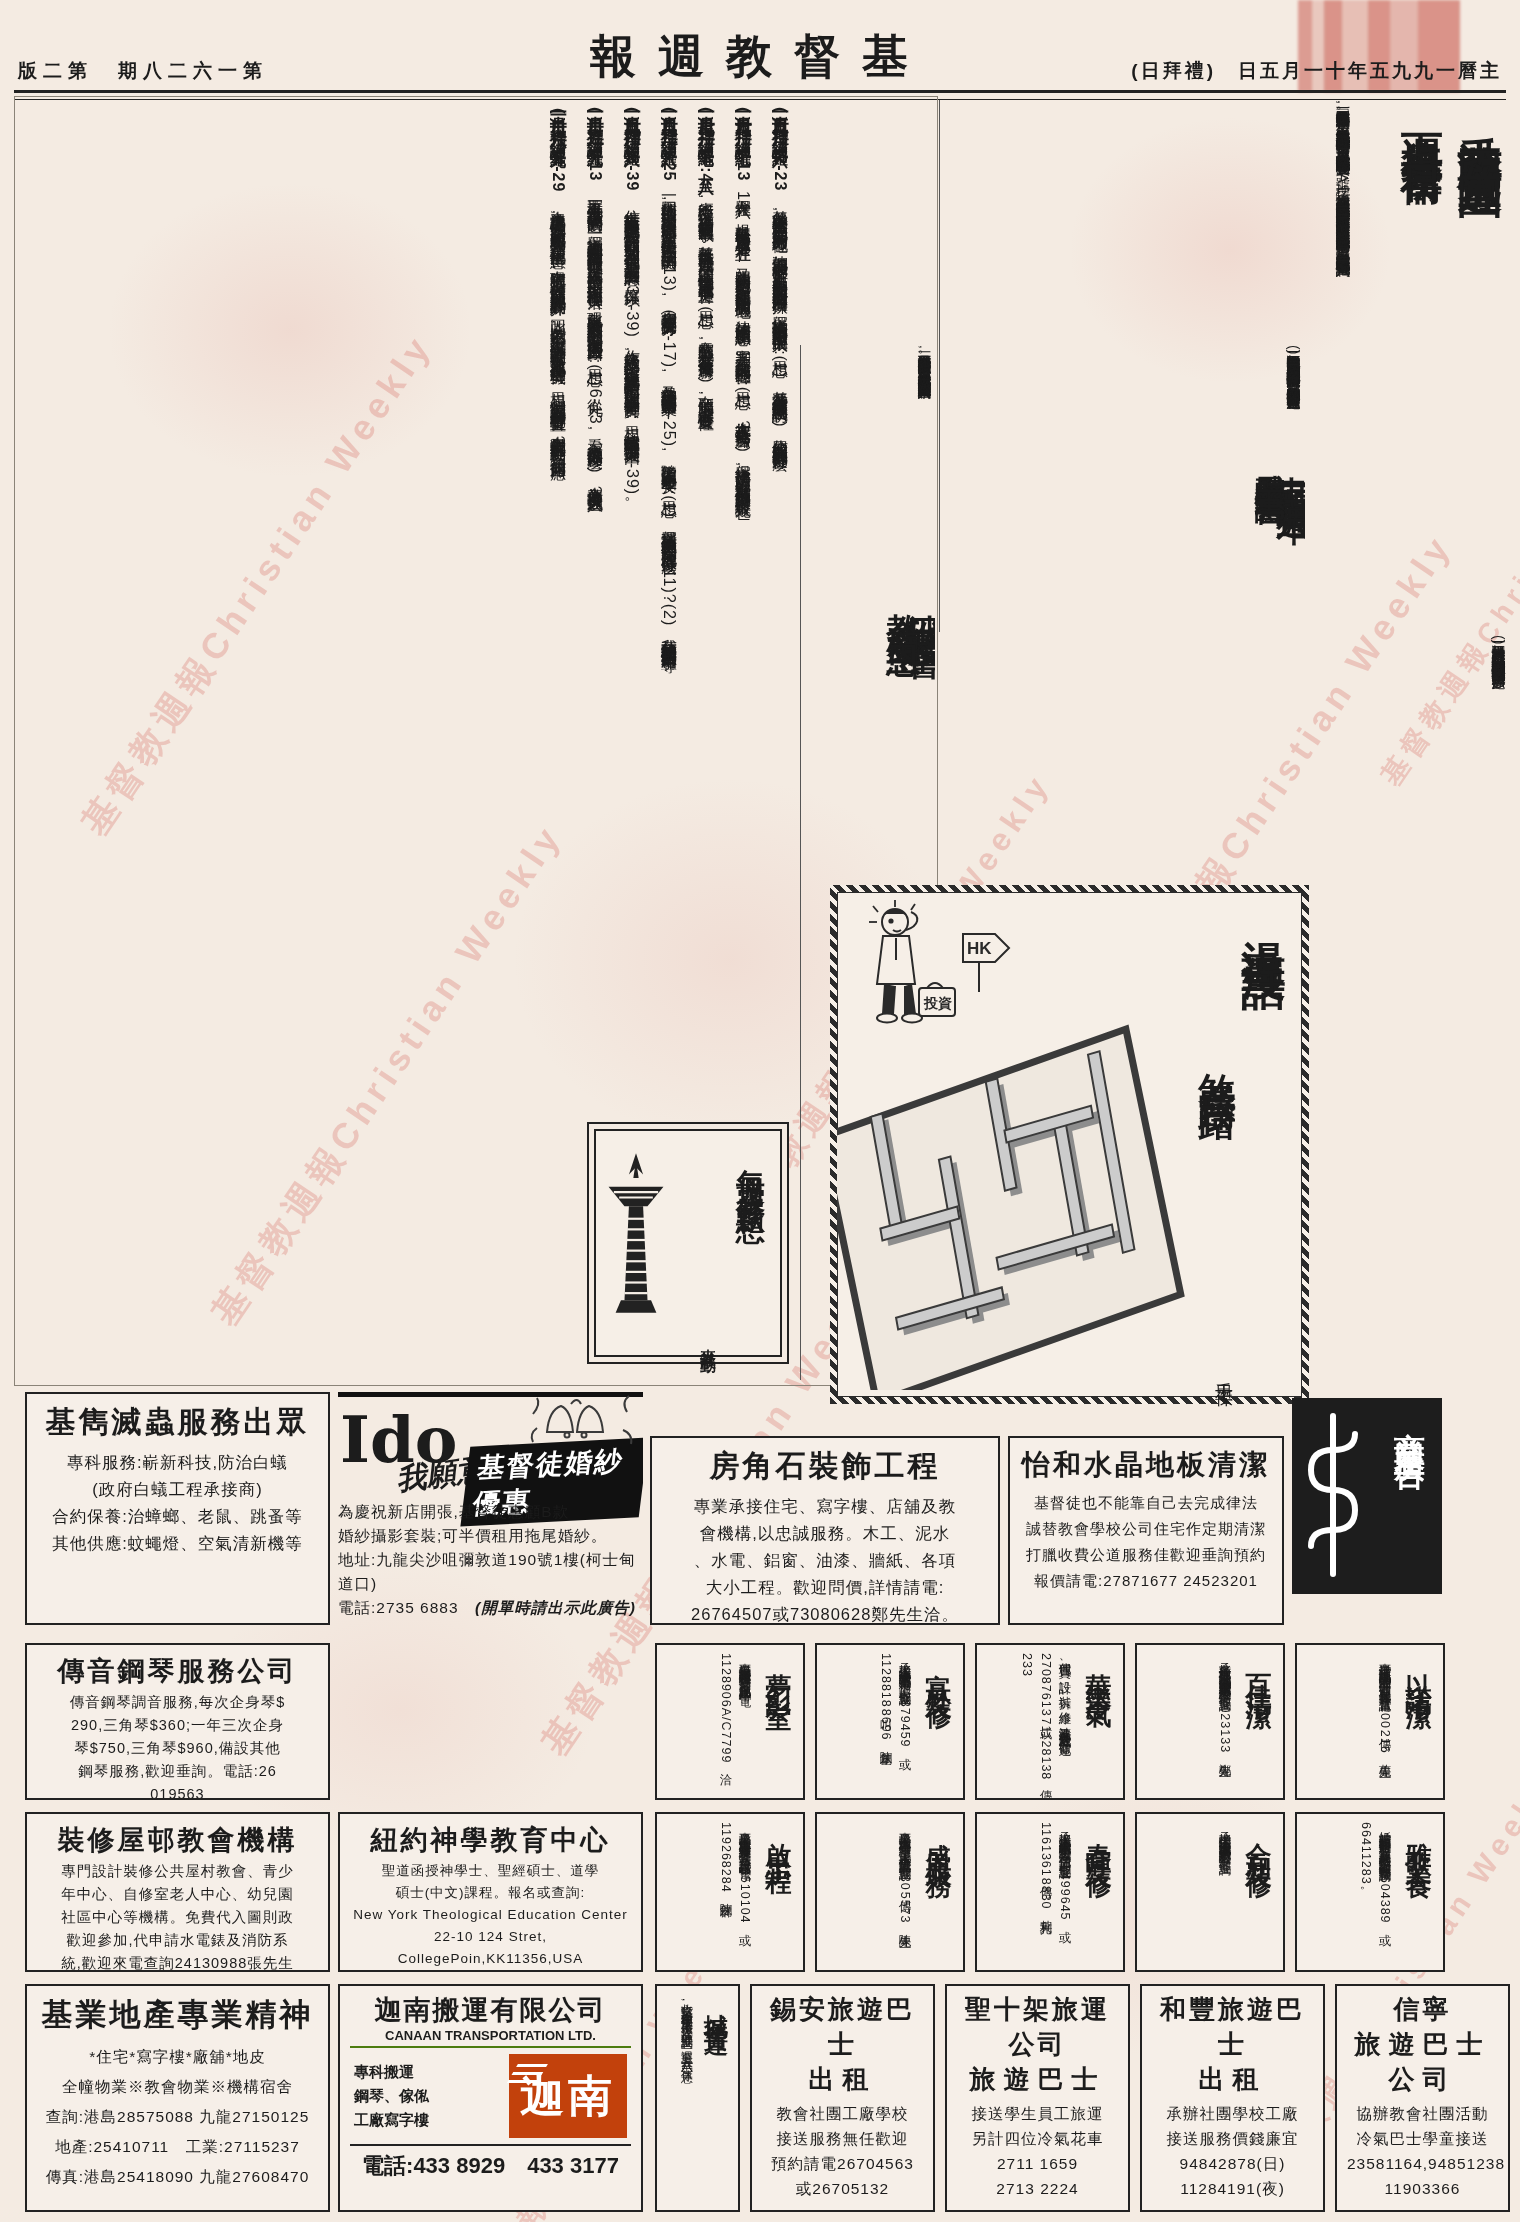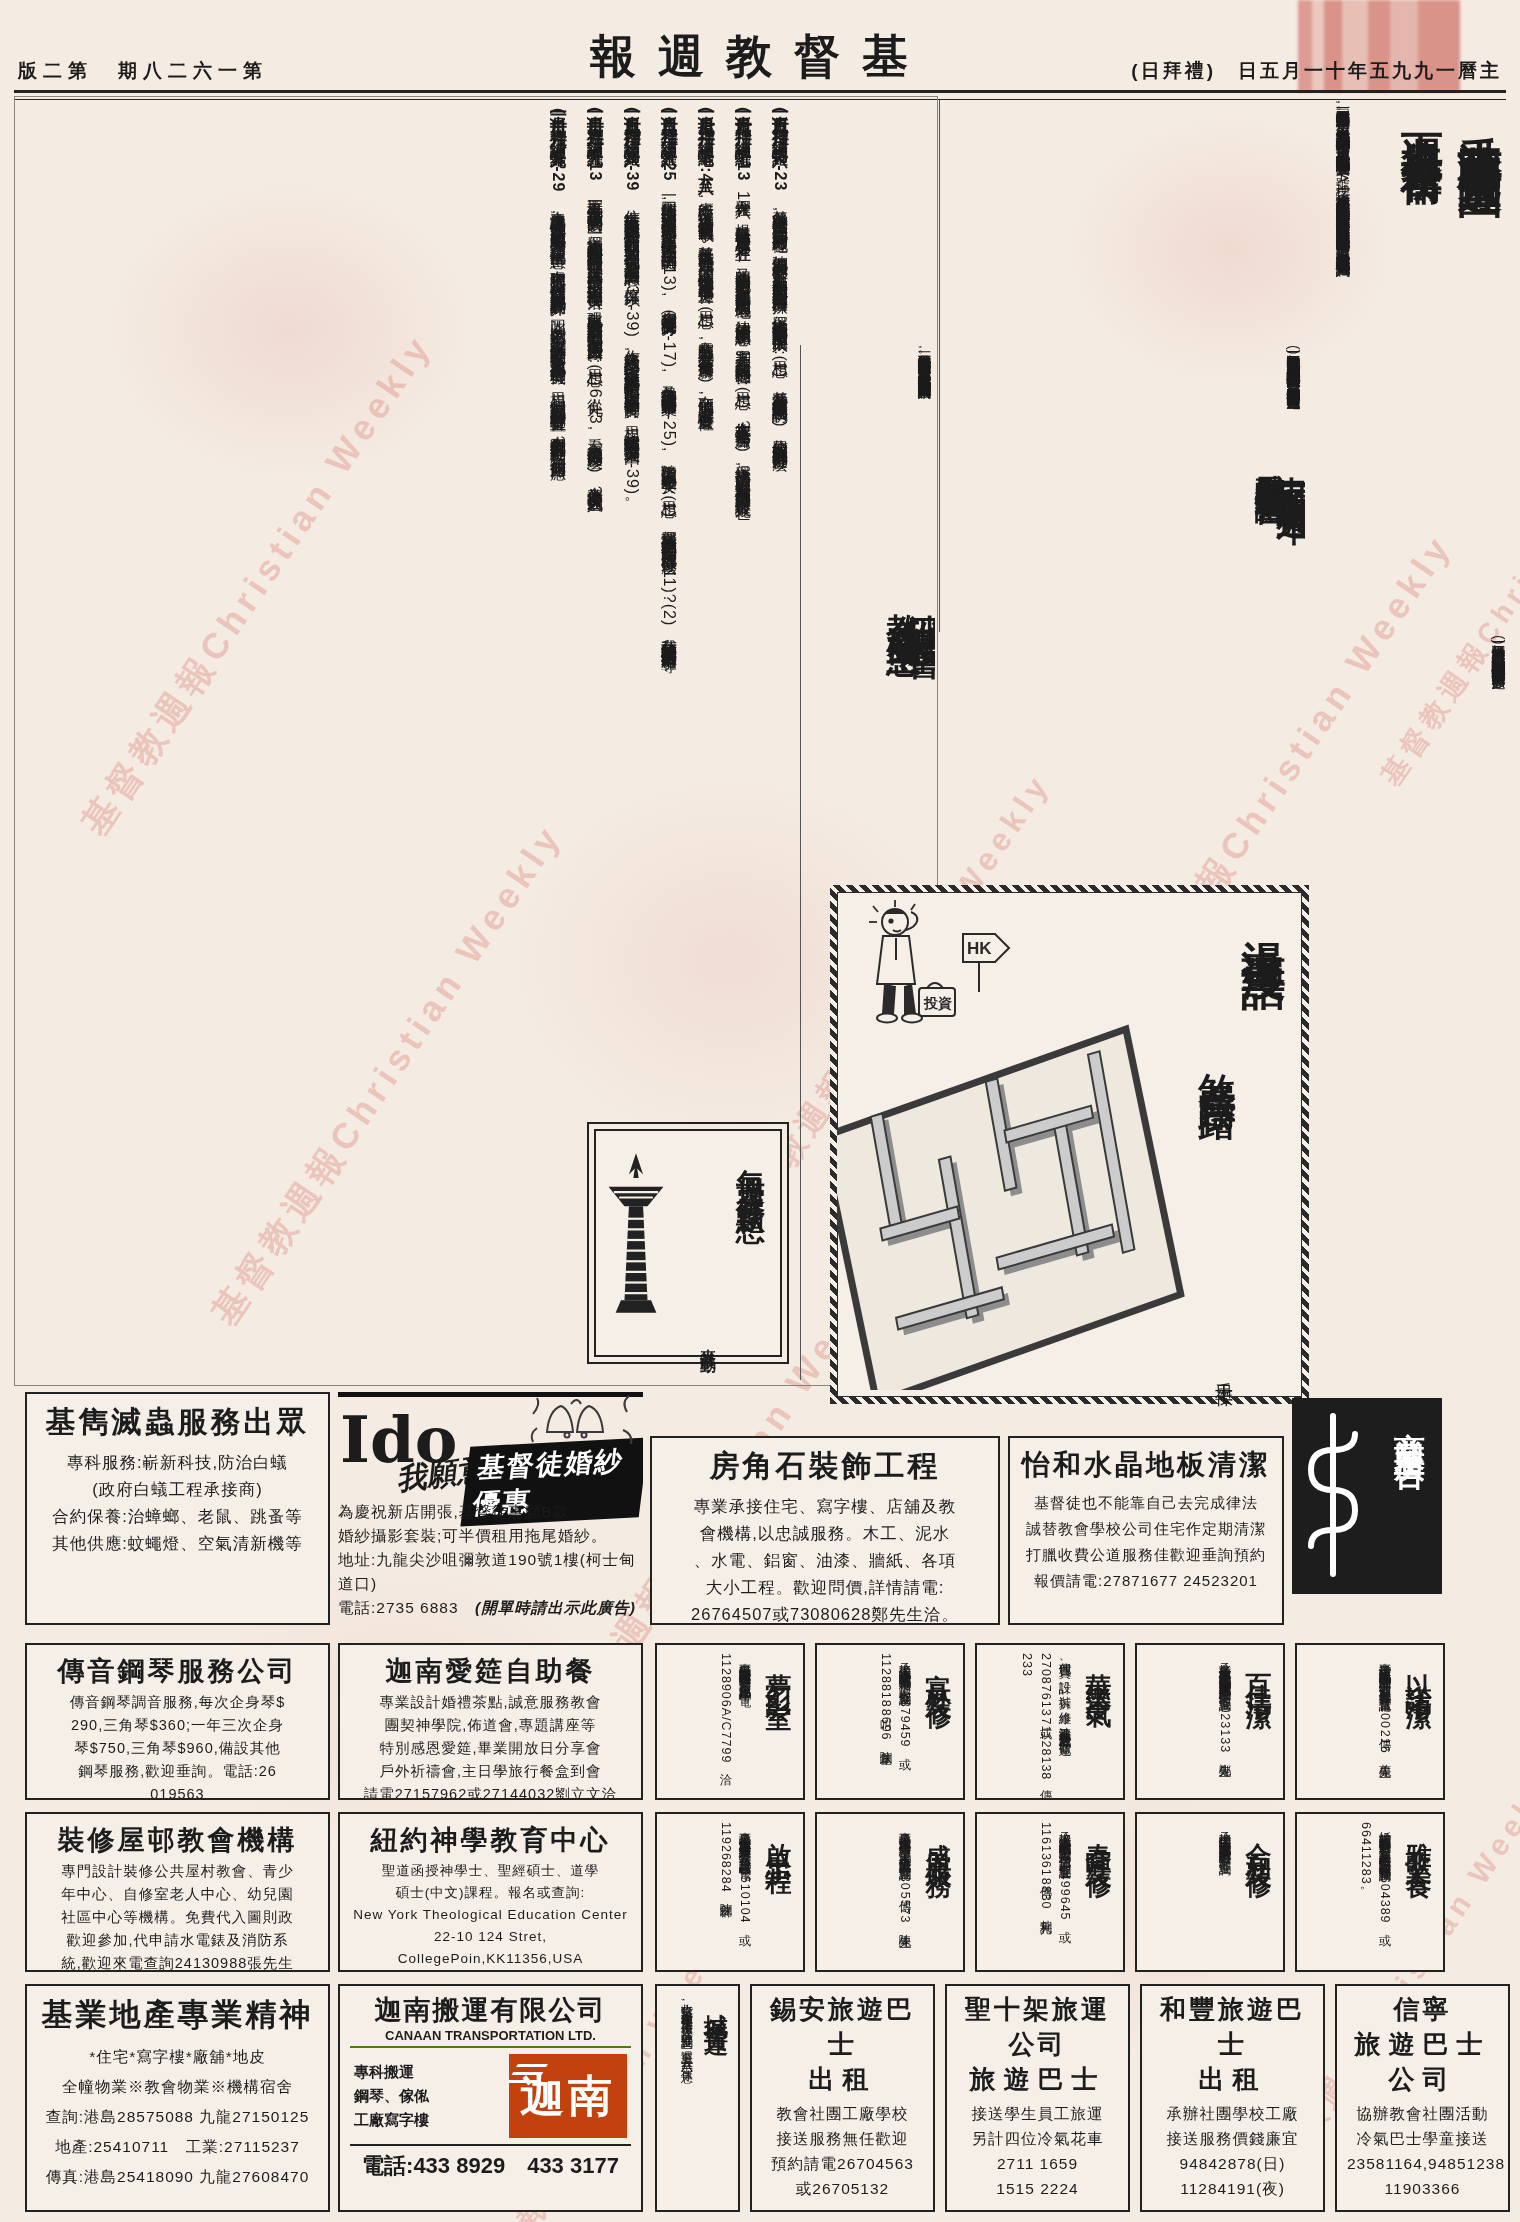--- a/index.html
+++ b/index.html
@@ -395,28 +395,20 @@
 
   <div class="adbox small ad-piano">
     <span class="adtitle">傳音鋼琴服務公司</span>
     <span class="adline">傳音鋼琴調音服務,每次企身琴$</span>
     <span class="adline">290,三角琴$360;一年三次企身</span>
     <span class="adline">琴$750,三角琴$960,備設其他</span>
     <span class="adline">鋼琴服務,歡迎垂詢。電話:26</span>
     <span class="adline">019563</span>
   </div>
 
-  <div class="adbox small ad-cater">
-    <span class="adtitle">迦南愛筵自助餐</span>
-    <span class="adline">專業設計婚禮茶點,誠意服務教會</span>
-    <span class="adline">團契神學院,佈道會,專題講座等</span>
-    <span class="adline">特別感恩愛筵,畢業開放日分享會</span>
-    <span class="adline">戶外祈禱會,主日學旅行餐盒到會</span>
-    <span class="adline">請電27157962或27144032劉立文洽</span>
-  </div>
 
   <div class="adbox vad ad-dream">
     <span class="vadtitle">夢幻影室</span>
     <span class="vadbody">專業攝影師專職婚禮及各類宴會攝影,主內弟兄姊妹特平,電1128906A/C7799洽</span>
   </div>
   <div class="adbox vad ad-fulin">
     <span class="vadtitle">富林裝修</span>
     <span class="vadbody">承接木工泥水油漆牆紙水喉電器工程,價平,歡迎查詢23879459或1128818叫8696陳創基</span>
   </div>
   <div class="adbox vad ad-walok">
@@ -508,21 +500,21 @@
     <span class="adline">接送服務無任歡迎</span>
     <span class="adline">預約請電26704563</span>
     <span class="adline">或26705132</span>
   </div>
   <div class="adbox busad ad-holy">
     <span class="adtitle">聖十架旅運公司</span>
     <span class="adtitle2">旅遊巴士</span>
     <span class="adline">接送學生員工旅運</span>
     <span class="adline">另計四位冷氣花車</span>
     <span class="adline">2711 1659</span>
-    <span class="adline">1515 2224</span>
+    <span class="adline">2713 2224</span>
   </div>
   <div class="adbox busad ad-wofung">
     <span class="adtitle">和豐旅遊巴士</span>
     <span class="adtitle2">出租</span>
     <span class="adline">承辦社團學校工廠</span>
     <span class="adline">接送服務價錢廉宜</span>
     <span class="adline">94842878(日)</span>
     <span class="adline">11284191(夜)</span>
   </div>
   <div class="adbox busad ad-shun">

